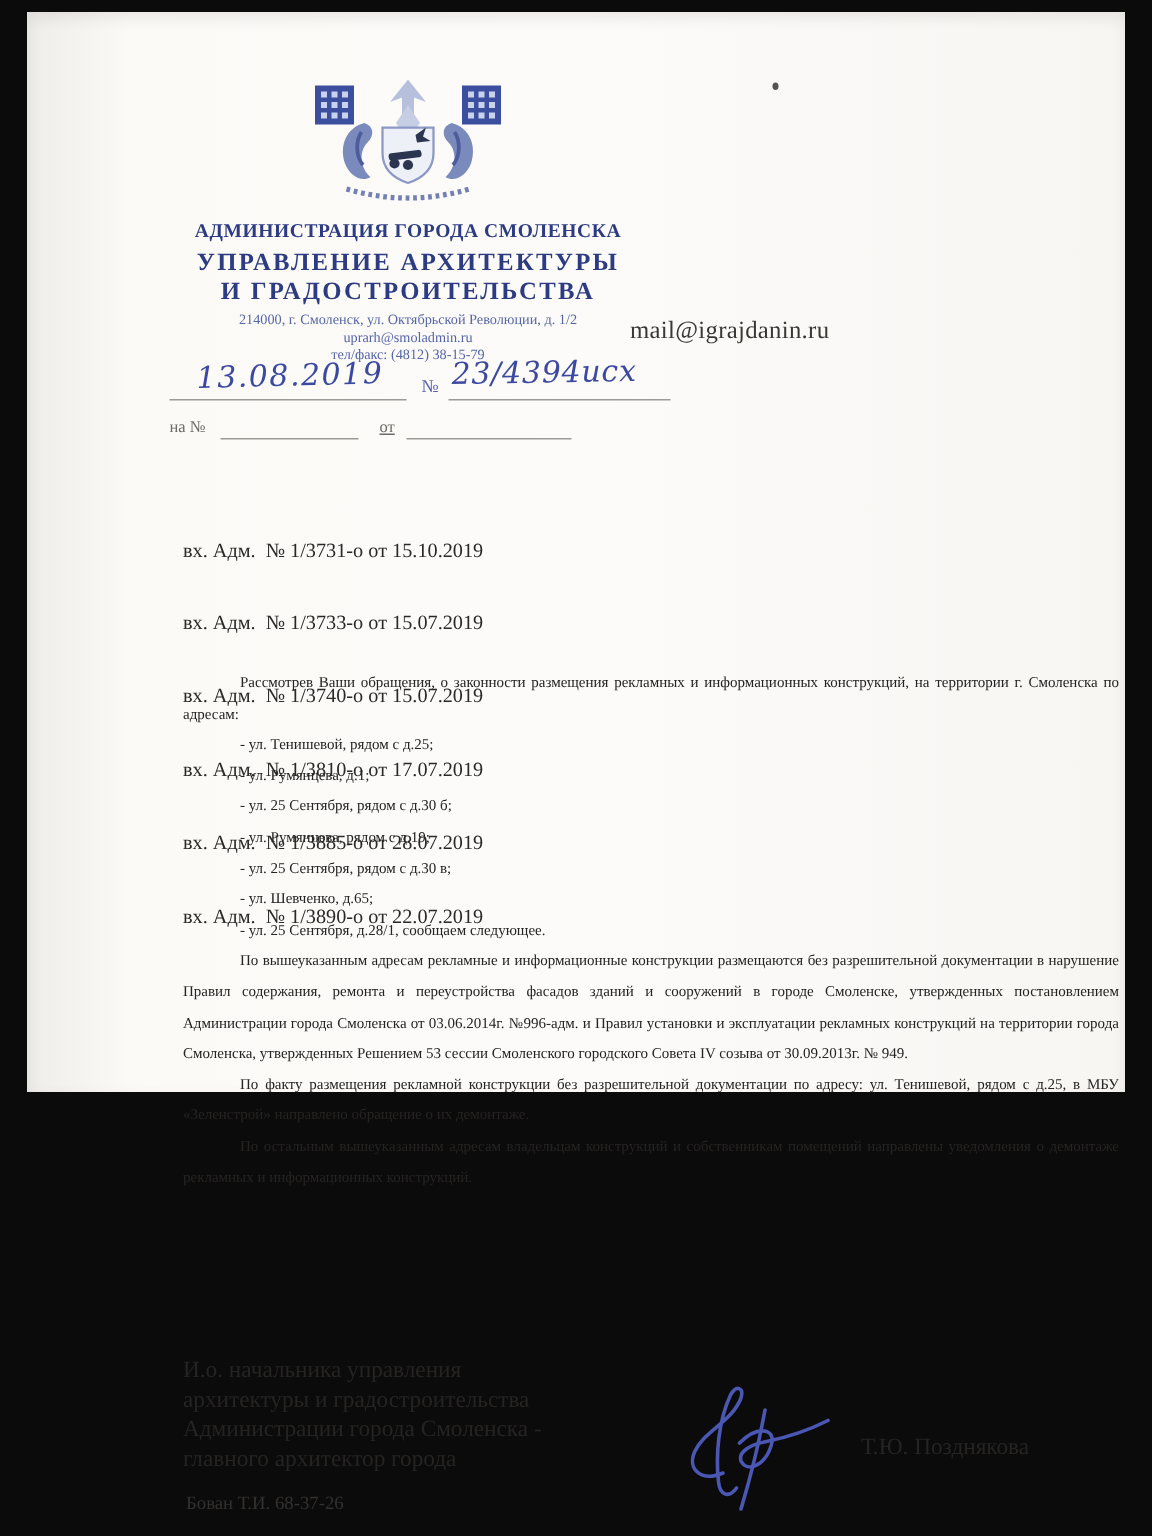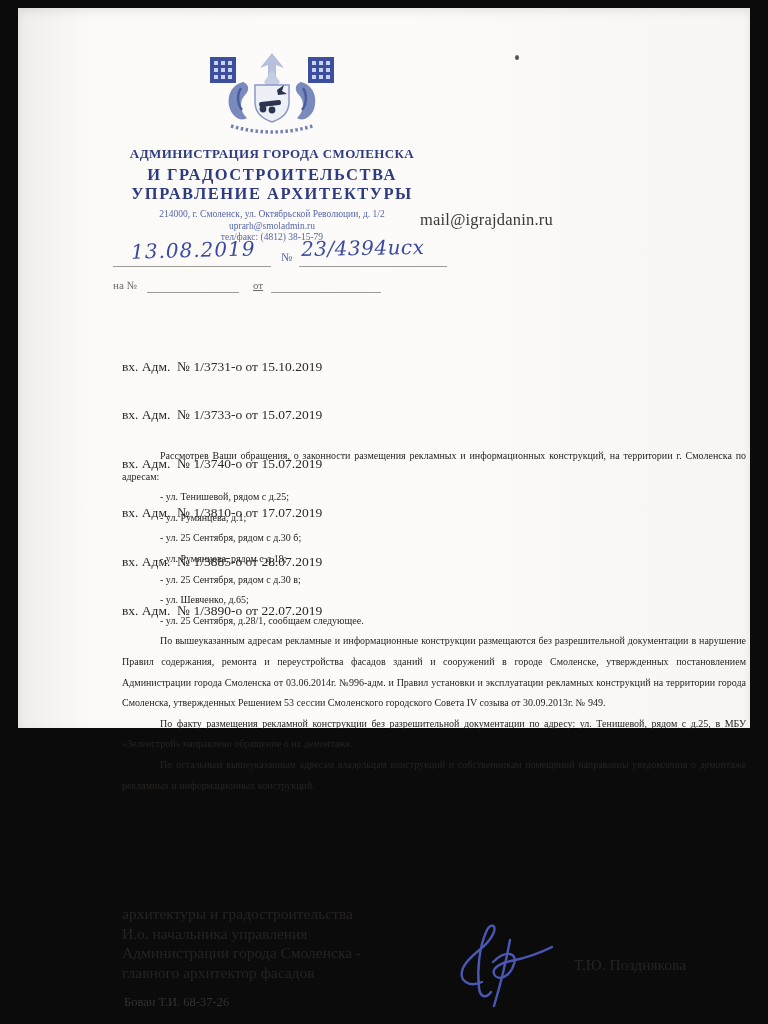--- a/index.html
+++ b/index.html
@@ -101,22 +101,22 @@
       <path d="M80,38 l7,-5 l-2,6 l5,3 l-9,1 Z" fill="#2c3550"></path>
 
       <rect x="62" y="49" width="22" height="5" rx="2" fill="#2c3550" transform="rotate(-7 73 51)"></rect>
       <circle cx="66" cy="57" r="3.4" fill="#2c3550"></circle>
       <circle cx="75" cy="58" r="3.4" fill="#2c3550"></circle>
 
       <path d="M34,74 Q75,86 116,74" stroke="#7381b2" stroke-width="3.5" fill="none" stroke-dasharray="2.5 2.5"></path>
     </svg>
     <div class="org-name">АДМИНИСТРАЦИЯ ГОРОДА СМОЛЕНСКА</div>
     <div class="dept">
+      <div>УПРАВЛЕНИЕ  АРХИТЕКТУРЫ</div>
       <div>И  ГРАДОСТРОИТЕЛЬСТВА</div>
-      <div>УПРАВЛЕНИЕ  АРХИТЕКТУРЫ</div>
     </div>
     <div class="contact">
       <div>214000, г. Смоленск, ул. Октябрьской Революции, д. 1/2</div>
       <div>uprarh@smoladmin.ru</div>
       <div>тел/факс: (4812) 38-15-79</div>
     </div>
   </div>
 
   <div class="mail-annot abs">mail@igrajdanin.ru</div>
 
@@ -153,24 +153,24 @@
       <div>- ул. 25 Сентября, рядом с д.30 в;</div>
       <div>- ул. Шевченко, д.65;</div>
       <div>- ул. 25 Сентября, д.28/1, сообщаем следующее.</div>
     </div>
     <p>По вышеуказанным адресам рекламные и информационные конструкции размещаются без разрешительной документации в нарушение Правил содержания, ремонта и переустройства фасадов зданий и сооружений в городе Смоленске, утвержденных постановлением Администрации города Смоленска от 03.06.2014г. №996-адм. и Правил установки и эксплуатации рекламных конструкций на территории города Смоленска, утвержденных Решением 53 сессии Смоленского городского Совета IV созыва от 30.09.2013г. № 949.</p>
     <p>По факту размещения рекламной конструкции без разрешительной документации по адресу: ул. Тенишевой, рядом с д.25, в МБУ «Зеленстрой» направлено обращение о их демонтаже.</p>
     <p>По остальным вышеуказанным адресам владельцам конструкций и собственникам помещений направлены уведомления о демонтаже рекламных и информационных конструкций.</p>
   </div>
 
   <div class="sig-block abs">
+    <div>И.о. начальника управления</div>
     <div>архитектуры и градостроительства</div>
-    <div>И.о. начальника управления</div>
     <div>Администрации города Смоленска -</div>
-    <div>главного архитектор фасадов</div>
+    <div>главного архитектор города</div>
   </div>
 
   <svg class="sig-mark abs" viewBox="0 0 112 104" aria-hidden="true">
     <g stroke="#4a57b3" stroke-width="2.4" fill="none" stroke-linecap="round">
       <path d="M34,72 C20,78 10,70 15,58 C21,44 40,38 46,22 C48,15 43,13 39,20 C31,37 29,60 31,78 C32,87 38,89 43,82"></path>
       <path d="M45,52 C57,40 70,42 66,54 C62,67 50,72 46,64 C44,58 52,53 63,51 C78,48 92,43 104,37"></path>
       <path d="M62,30 C58,52 52,76 46,96"></path>
     </g>
   </svg>
 

